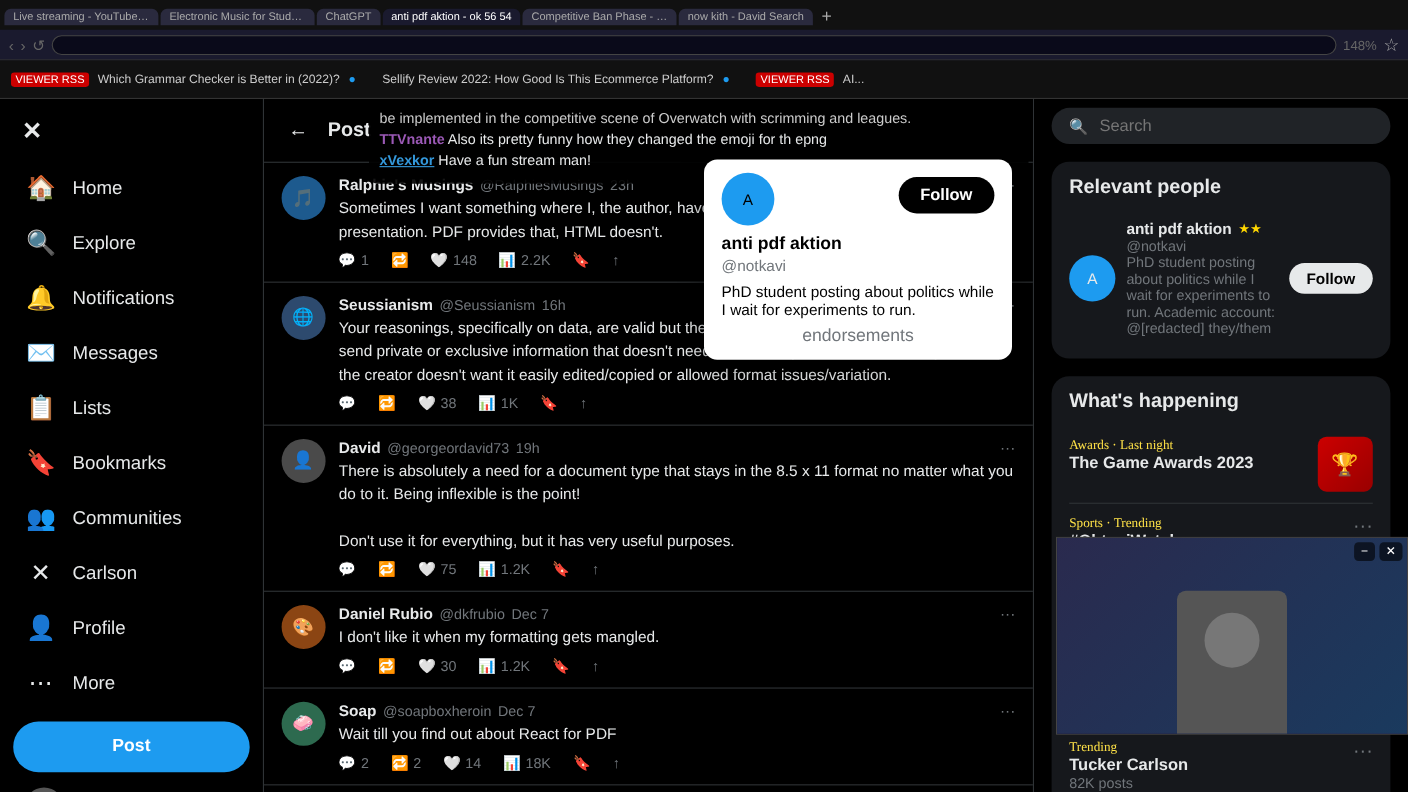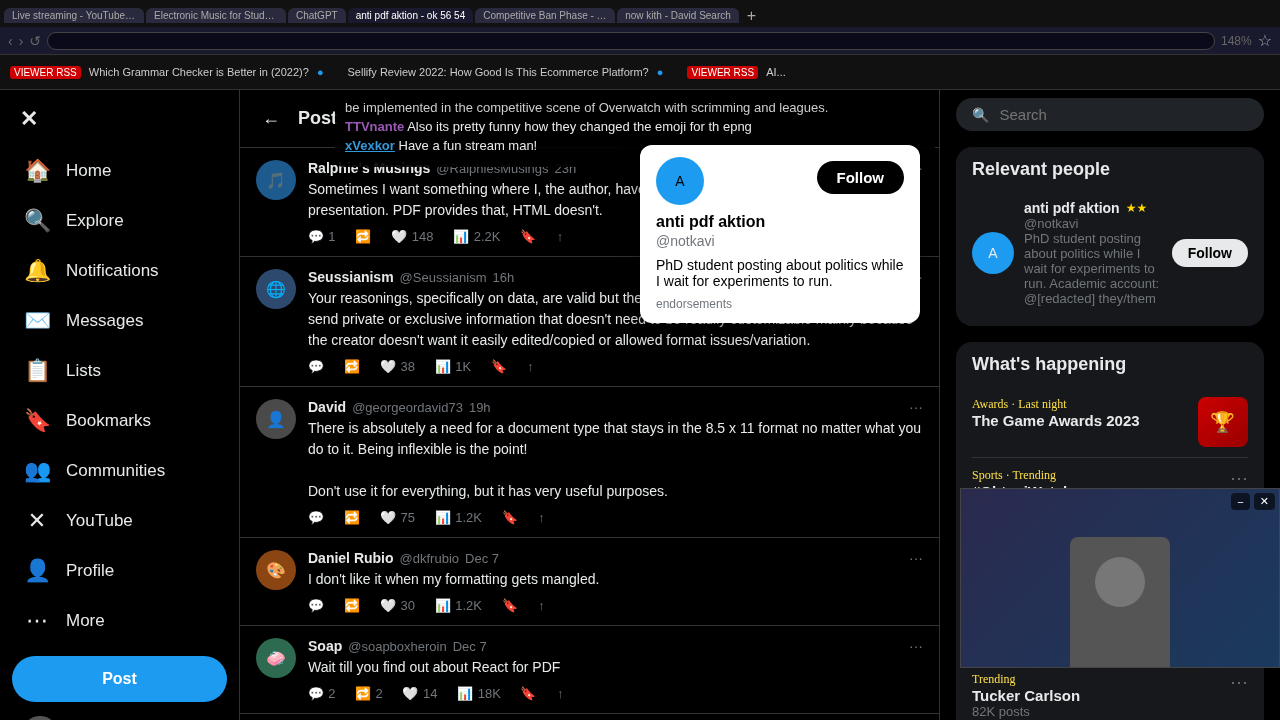--- a/index.html
+++ b/index.html
@@ -174,21 +174,21 @@
     <div class="nav-item">
       <span class="nav-icon">🔖</span>
       <span class="nav-label">Bookmarks</span>
     </div>
     <div class="nav-item">
       <span class="nav-icon">👥</span>
       <span class="nav-label">Communities</span>
     </div>
     <div class="nav-item">
       <span class="nav-icon">✕</span>
-      <span class="nav-label">YouTube</span>
+      <span class="nav-label">Carlson</span>
     </div>
     <div class="nav-item">
       <span class="nav-icon">👤</span>
       <span class="nav-label">Profile</span>
     </div>
     <div class="nav-item">
       <span class="nav-icon">⋯</span>
       <span class="nav-label">More</span>
     </div>
 
@@ -421,21 +421,21 @@
 </div>
 
 <div class="follow-popup">
   <div style="display:flex; justify-content:space-between; align-items:flex-start; margin-bottom:8px;">
     <div class="avatar-lg" style="background:#1d9bf0; width:48px; height:48px; border-radius:50%; display:flex; align-items:center; justify-content:center;">A</div>
     <button class="popup-follow-btn" style="width:auto;">Follow</button>
   </div>
   <div class="popup-name">anti pdf aktion</div>
   <div class="popup-handle">@notkavi</div>
   <div class="popup-bio">PhD student posting about politics while I wait for experiments to run.</div>
-  <div style="font-size:12px; color:#71767b;">endorsements</div>
+  <div style="font-size:16px; color:#71767b;text-align:center;">endorsements</div>
 </div>
 
 <div class="video-pip">
   <div class="video-face">
     <div style="width:100%;height:100%;background:linear-gradient(135deg,#2a2a4e,#1a3a5e);position:relative;">
       <div style="position:absolute;bottom:0;left:50%;transform:translateX(-50%);width:100px;height:130px;background:#555;border-radius:8px 8px 0 0;"></div>
       <div style="position:absolute;bottom:60px;left:50%;transform:translateX(-50%);width:50px;height:50px;background:#777;border-radius:50%;"></div>
     </div>
   </div>
   <div class="video-pip-controls">

